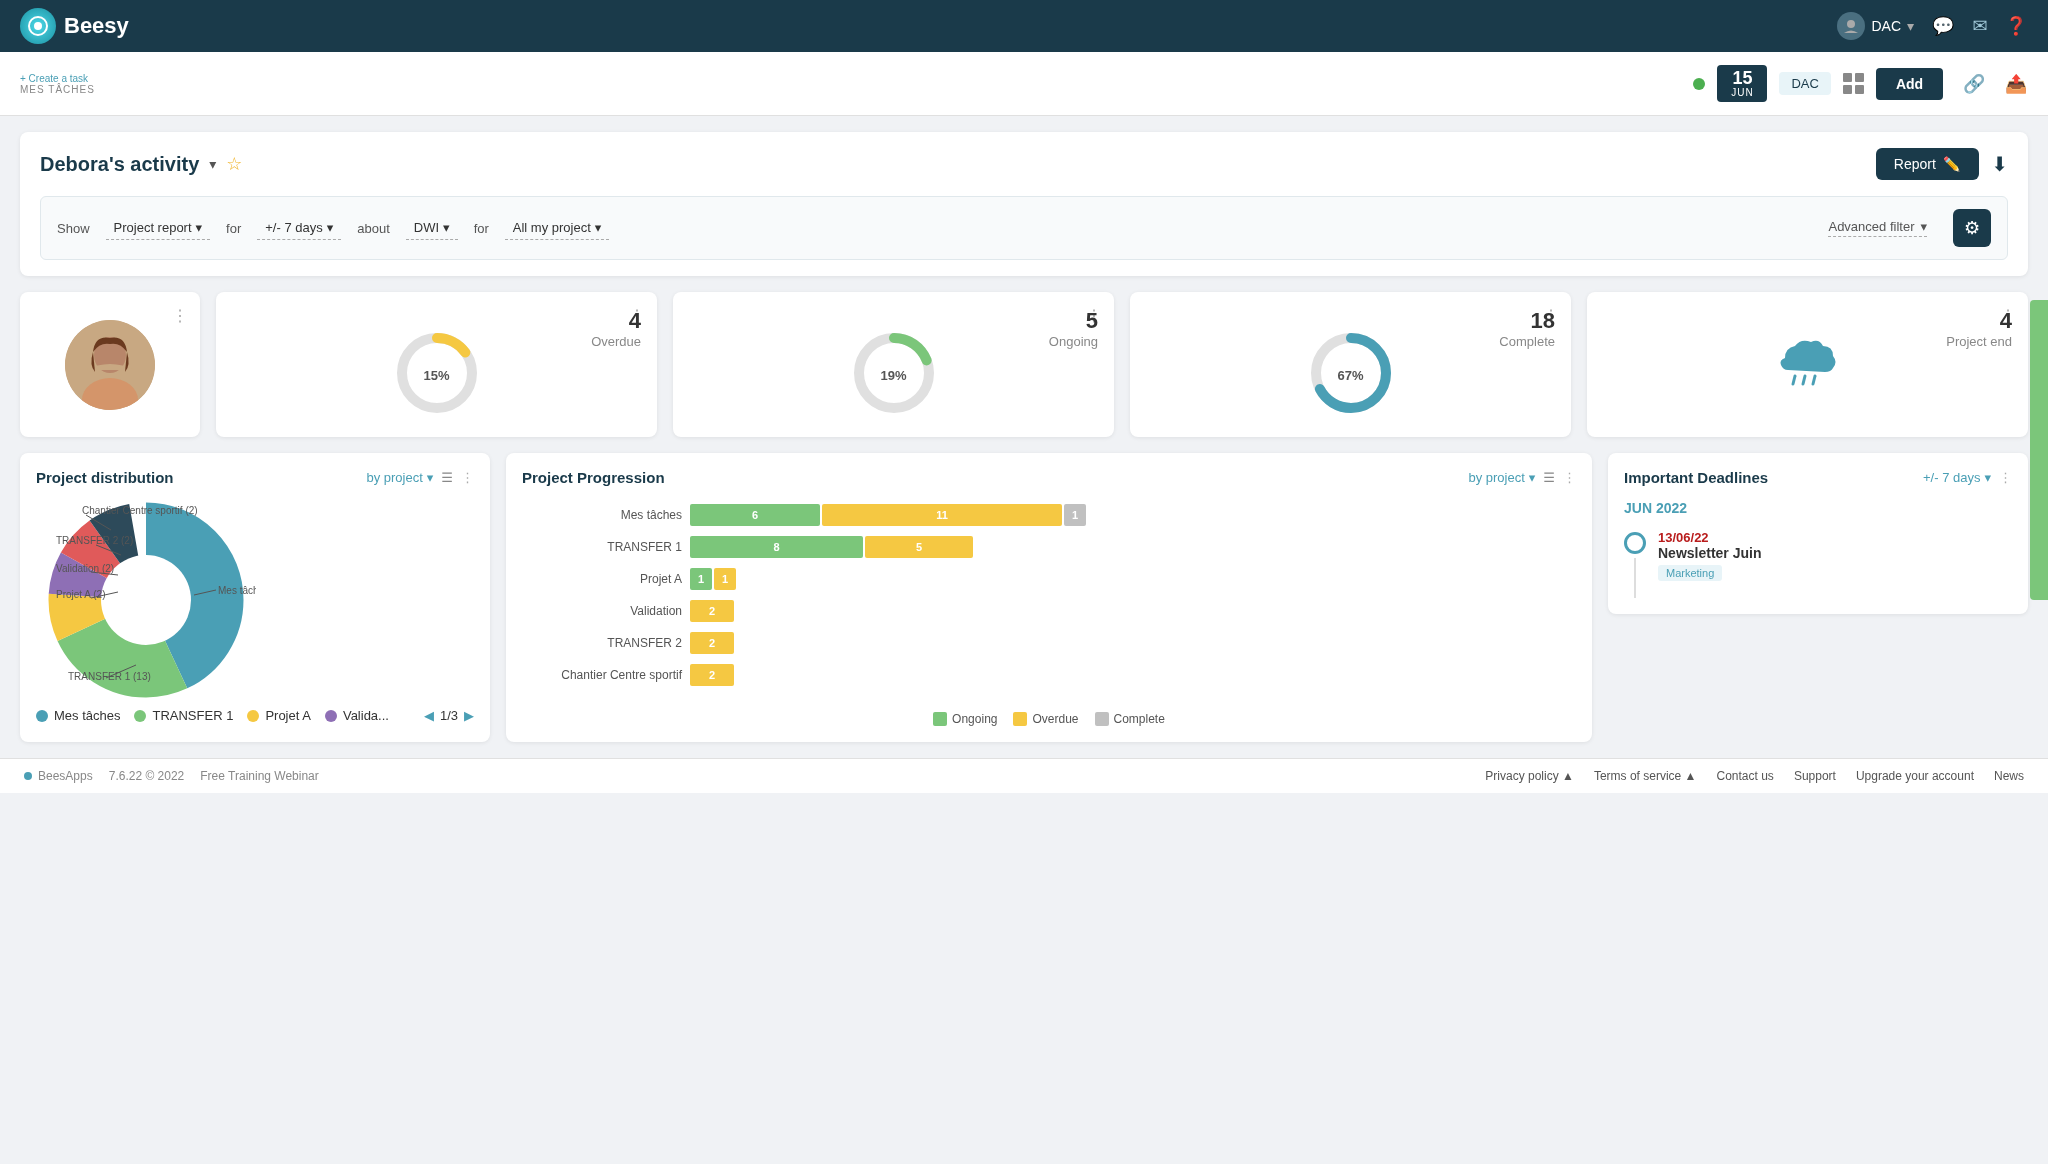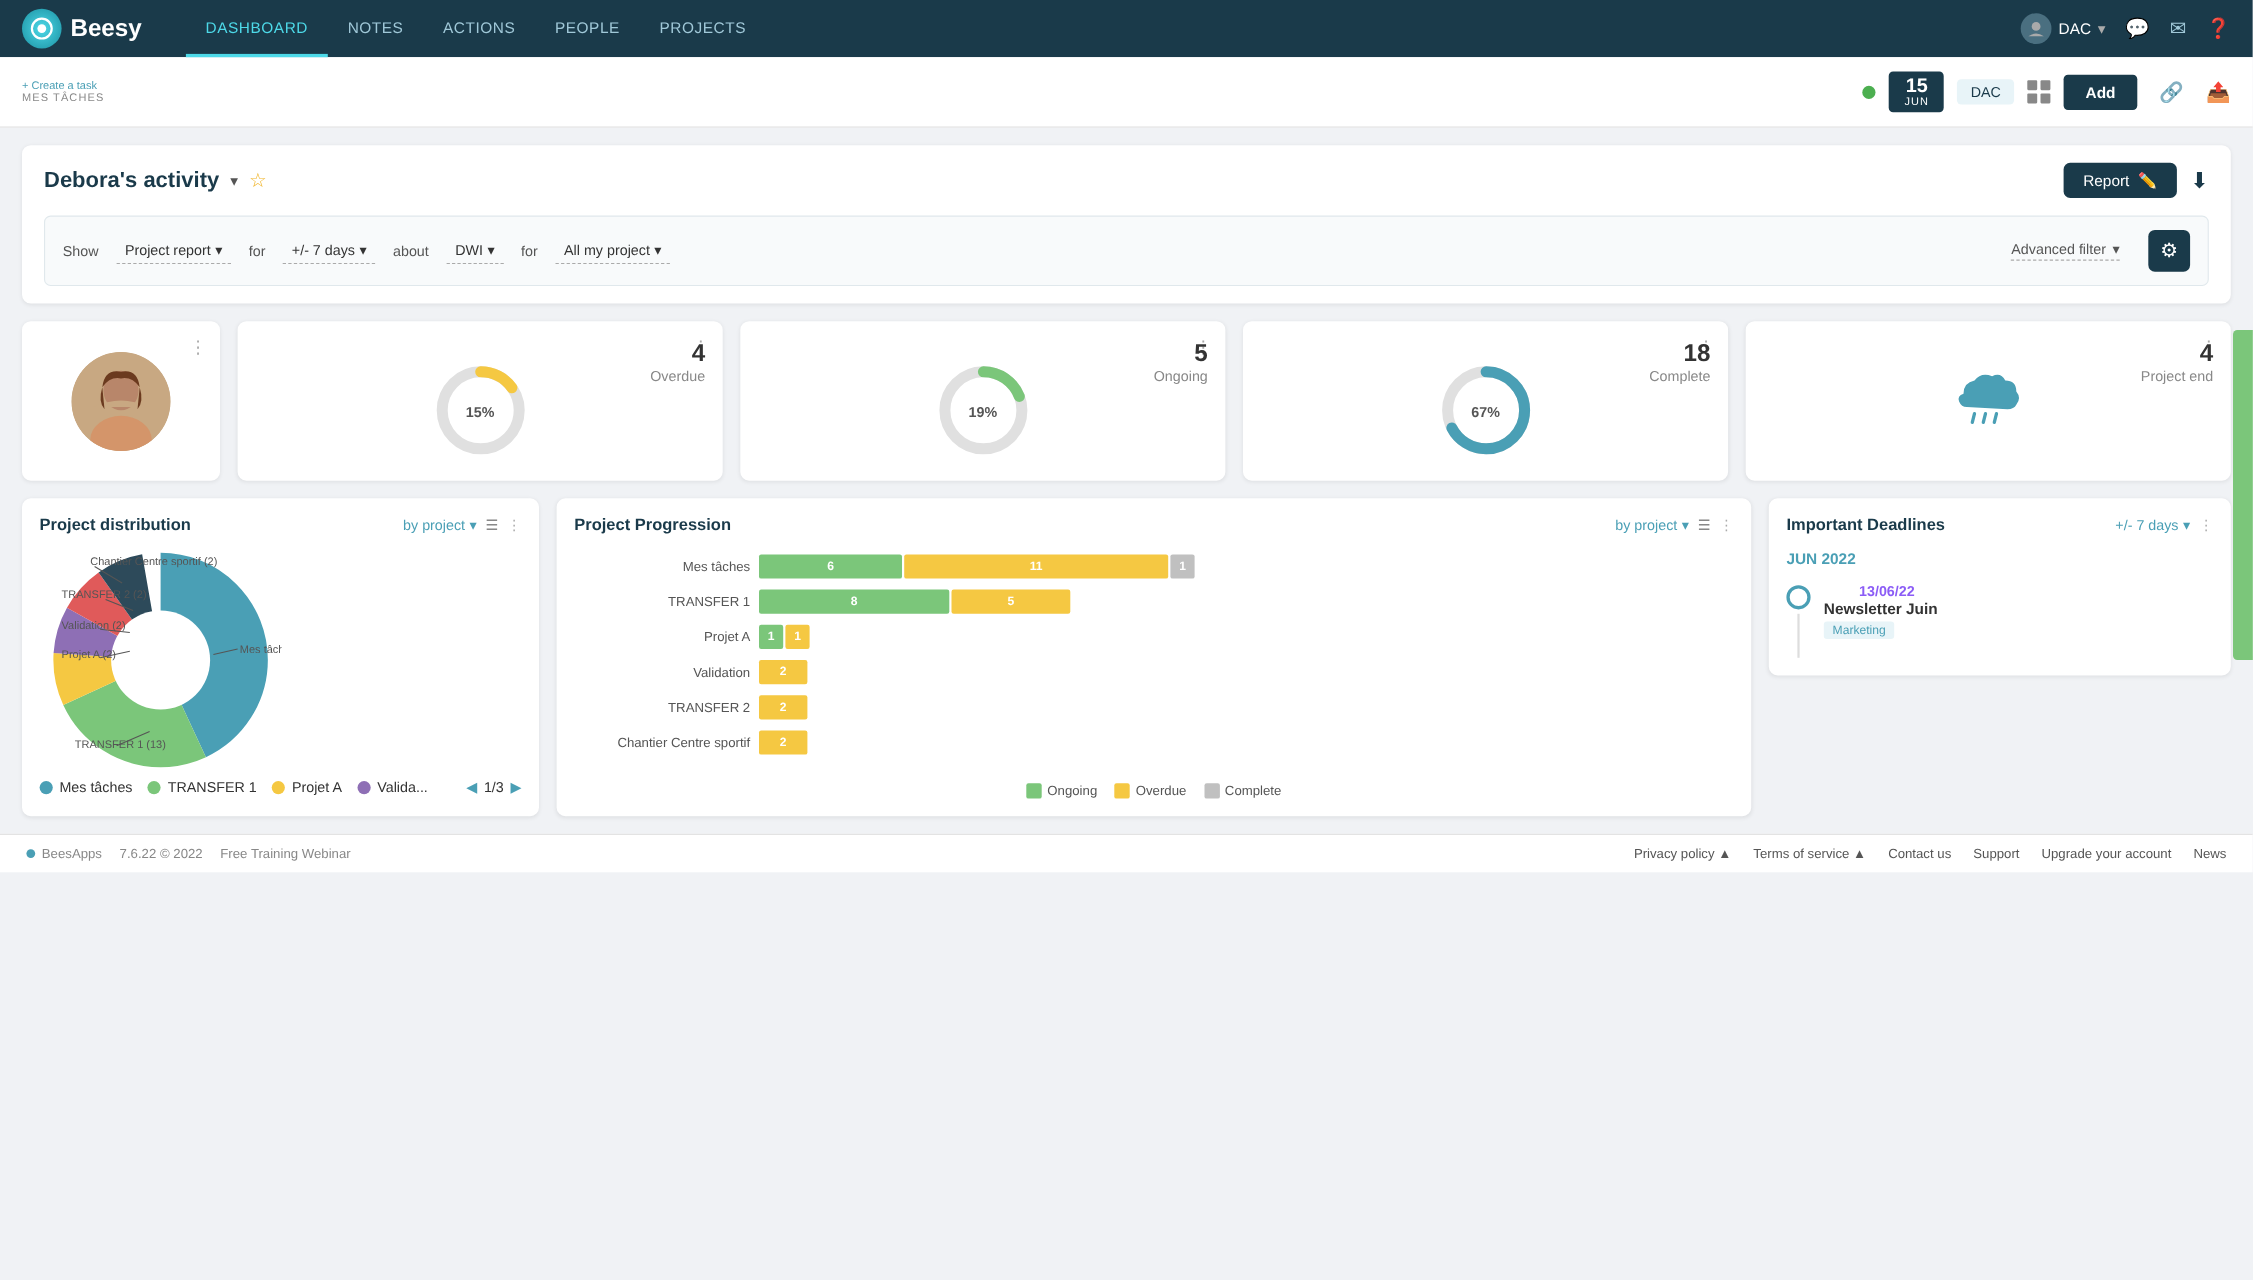--- a/index.html
+++ b/index.html
@@ -84,21 +84,21 @@
     .bar-track { display: flex; gap: 2px; flex: 1; }
     .bar-seg { height: 22px; display: flex; align-items: center; justify-content: center; color: white; font-size: 11px; font-weight: bold; border-radius: 2px; }
     .bar-legend { display: flex; gap: 16px; margin-top: 12px; font-size: 12px; color: #555; justify-content: center; }
     .bar-legend-item { display: flex; align-items: center; gap: 5px; }
     .bar-legend-dot { width: 14px; height: 14px; border-radius: 2px; }
 
     
     .deadline-date { color: #4a9fb5; font-weight: bold; font-size: 14px; margin-bottom: 14px; }
     .timeline-dot { width: 22px; height: 22px; border: 3px solid #4a9fb5; border-radius: 50%; flex-shrink: 0; background: white; margin-top: 2px; }
     .deadline-info { }
-    .deadline-date-text { color: #8b5cf6; font-weight: bold; font-size: 13px; margin-left: 32px; }
+    .deadline-date-text { color: #b91c1c; font-weight: bold; font-size: 13px; }
     .deadline-title { font-size: 14px; font-weight: bold; color: #333; }
     .deadline-tag { display: inline-block; background: #e8f4f8; color: #4a9fb5; font-size: 11px; padding: 2px 8px; border-radius: 3px; margin-top: 4px; }
 
     
     .promo-banner { background: white; border-radius: 8px; padding: 24px; box-shadow: 0 1px 4px rgba(0,0,0,0.08); display: flex; align-items: center; justify-content: center; }
     .promo-text { font-size: 22px; text-align: center; color: #1a3a4a; line-height: 1.5; }
     .promo-text strong { color: #4a9fb5; }
 
     
     .green-side { position: fixed; right: 0; top: 300px; width: 18px; height: 300px; background: #7BC67A; border-radius: 4px 0 0 4px; }
@@ -119,27 +119,20 @@
 
 <nav class="topnav">
   <div class="logo">
     <div class="logo-icon">
       <svg width="22" height="22" viewBox="0 0 22 22">
           <circle cx="11" cy="11" r="9" fill="none" stroke="white" stroke-width="2"></circle>
           <circle cx="11" cy="11" r="4" fill="white"></circle>
         </svg>
     </div>
     <span class="logo-text">Beesy</span>
-  </div>
-  <div class="nav-links">
-    <div class="nav-item active">DASHBOARD</div>
-    <div class="nav-item">NOTES</div>
-    <div class="nav-item">ACTIONS</div>
-    <div class="nav-item">PEOPLE</div>
-    <div class="nav-item">PROJECTS</div>
   </div>
   <div class="nav-right">
     <div class="user-badge">
       <div class="user-avatar-small">
         <svg width="18" height="18" viewBox="0 0 18 18">
             <circle cx="9" cy="7" r="4" fill="#aaa"></circle>
             <path d="M2 16 Q9 11 16 16" fill="#aaa"></path>
           </svg>
       </div>
       <span>DAC</span>

